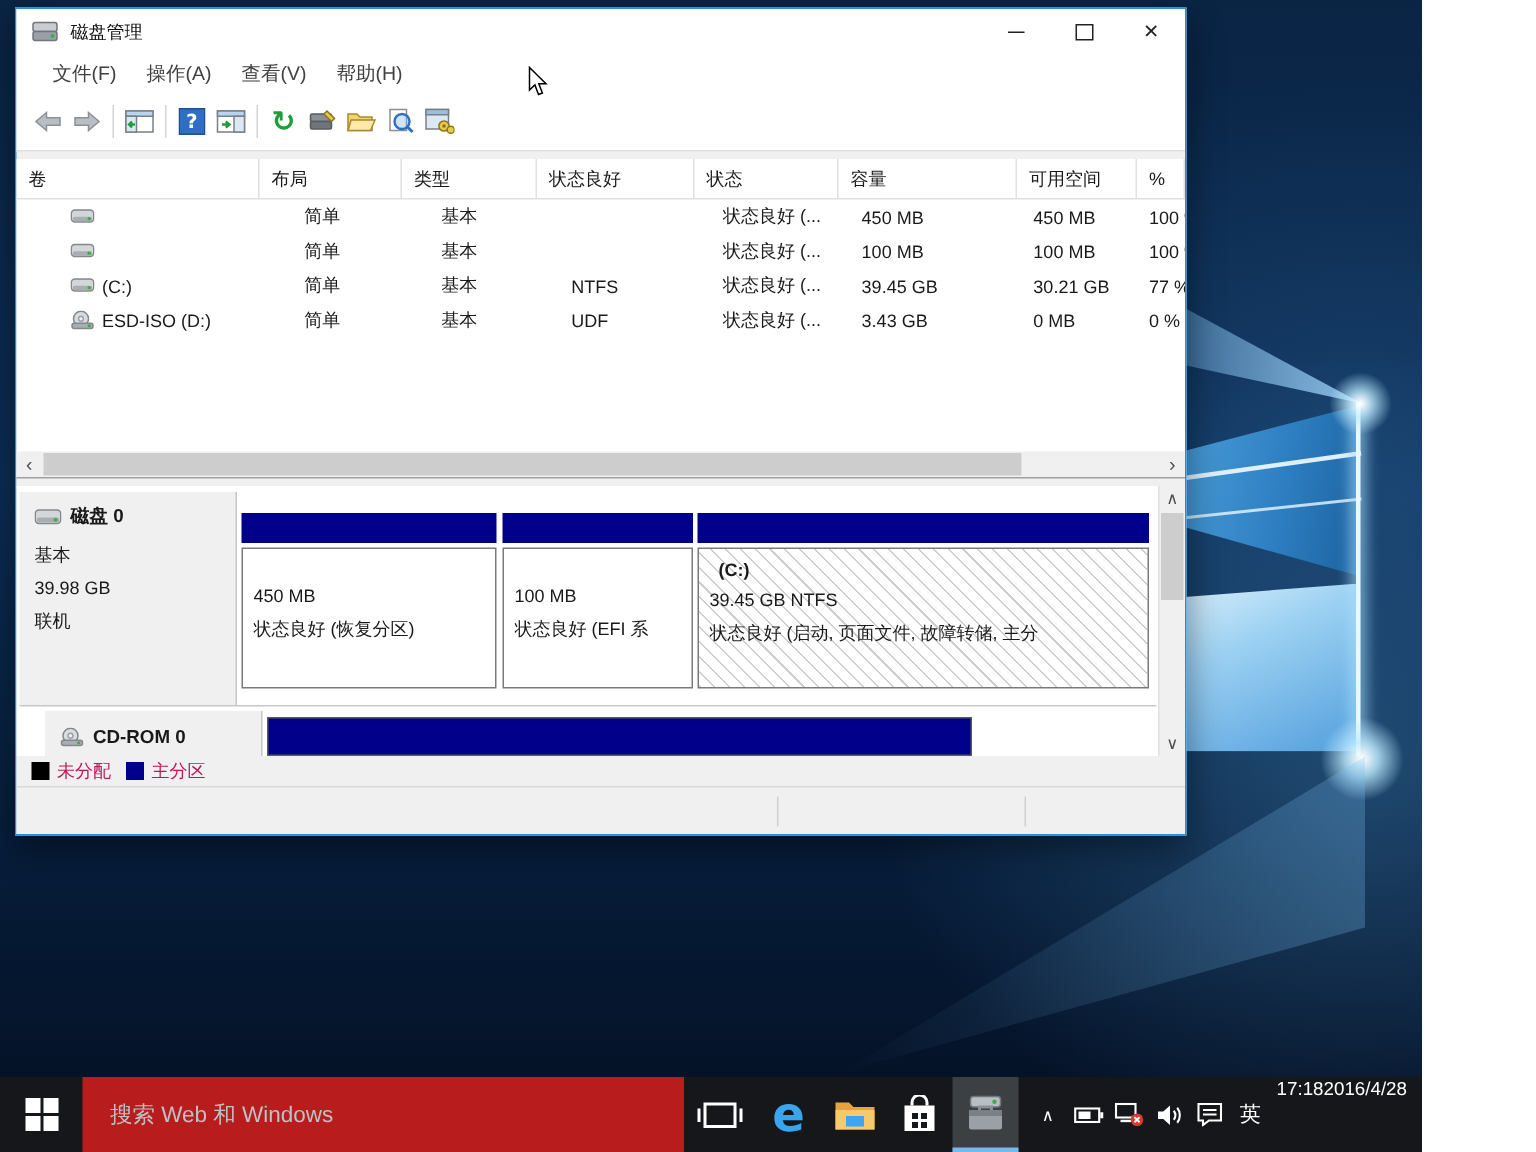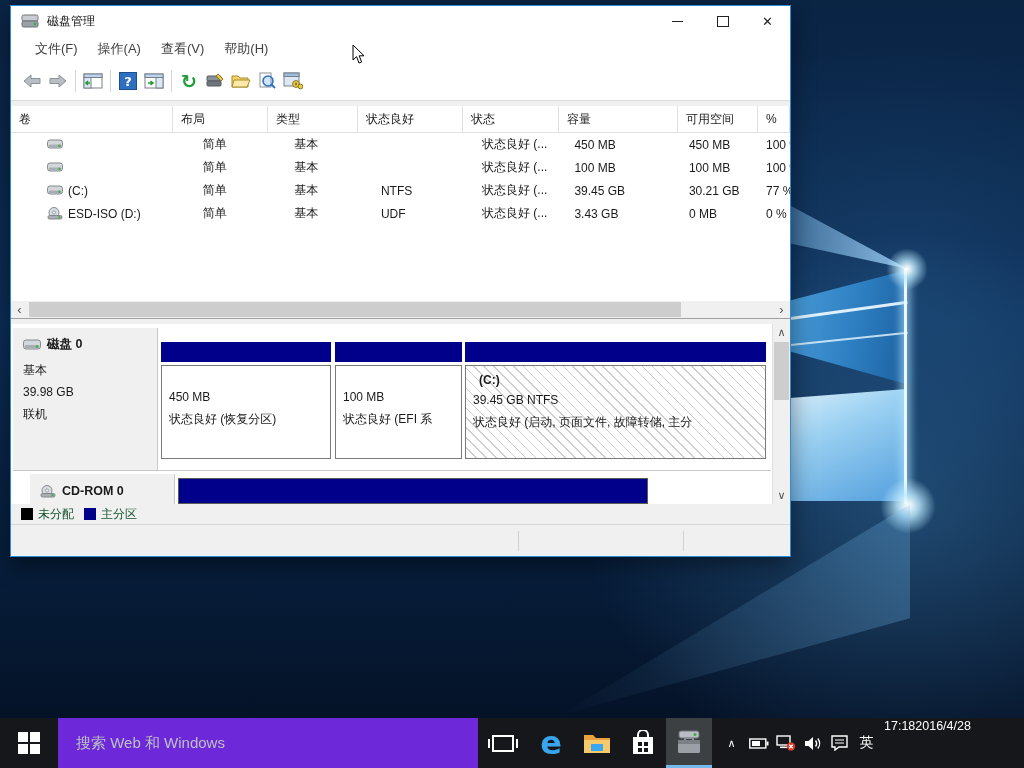--- a/index.html
+++ b/index.html
@@ -1,17 +1,17 @@
 <!DOCTYPE html>
 <html><head>
 <meta charset="utf-8">
 <style>
   html,body{margin:0;padding:0;}
   body{width:1024px;height:768px;overflow:hidden;font-family:"Liberation Sans","DejaVu Sans",sans-serif;}
-  .stage{position:relative;width:1024px;height:768px;overflow:hidden;background:#04132a;}
+  .stage{position:relative;width:948px;height:768px;overflow:hidden;background:#04132a;}
 
   
   .desktop{position:absolute;inset:0;
     background:
       radial-gradient(500px 420px at 905px 505px, rgba(90,170,230,.30), transparent 65%),
       radial-gradient(420px 320px at 905px 268px, rgba(70,140,200,.18), transparent 70%),
       linear-gradient(180deg,#0a2444 0%,#0b2d56 42%,#07203f 68%,#040f22 100%);}
   .wp{position:absolute;}
   .wp-beam-top{left:780px;top:200px;width:128px;height:75px;
     background:linear-gradient(to right, rgba(120,190,240,.35), rgba(160,210,248,.85));
@@ -84,38 +84,38 @@
   .p2{left:322px;width:127px;}
   .p3{left:452px;width:301px;}
   .cd-row{position:absolute;left:19px;right:19px;top:150px;height:40px;}
   .cd-info{position:absolute;left:0;top:0;width:145px;height:100%;background:#f0f0f0;border-right:1px solid #c8c8c8;box-sizing:border-box;padding:10px 0 0 10px;}
   .cd-info .dname{display:flex;align-items:center;gap:6px;font-weight:bold;font-size:12.5px;}
   .cd-bar{position:absolute;left:148px;top:4px;width:468px;height:24px;background:#00008B;border:1px solid #5a5a5a;}
   .vscroll{position:absolute;right:0;top:0;width:17px;height:100%;background:#f0f0f0;border-left:1px solid #e0e0e0;}
   .vs-arrow{position:absolute;left:0;width:17px;height:17px;display:flex;align-items:center;justify-content:center;color:#505050;font-size:11px;}
   .vs-thumb{position:absolute;left:1px;top:18px;width:15px;height:58px;background:#cdcdcd;}
 
-  .legend{position:absolute;left:0;right:0;top:498px;height:20px;background:#f0f0f0;display:flex;align-items:center;padding-left:10px;gap:10px;font-size:12px;color:#14532d;}
+  .legend{position:absolute;left:0;right:0;top:498px;height:20px;background:#f0f0f0;display:flex;align-items:center;padding-left:10px;gap:10px;font-size:12px;color:#be185d;}
   .lg{display:flex;align-items:center;gap:5px;}
   .sq{width:12px;height:12px;display:inline-block;}
   .sq.black{background:#000000;}
   .sq.navy{background:#00008B;}
 
   .statusbar{position:absolute;left:0;right:0;top:518px;bottom:0;background:#f0f0f0;border-top:1px solid #d9d9d9;}
   .sb-sep{position:absolute;top:6px;bottom:5px;width:1px;background:#d0d0d0;}
 
   
   .cursor{position:absolute;left:352px;top:44px;width:14px;height:21px;z-index:50;}
 
   
   .taskbar{position:absolute;left:0;right:0;bottom:0;height:50px;background:#15171a;display:flex;align-items:stretch;z-index:40;}
   .start{width:58px;display:flex;align-items:center;justify-content:center;}
   .winlogo{display:grid;grid-template-columns:10px 10px;grid-template-rows:10px 10px;gap:2px;}
   .winlogo div{background:#ffffff;}
-  .searchbox{width:402px;background:#6d28d9;display:flex;align-items:center;padding-left:18px;color:#bdc1c6;font-size:15px;}
+  .searchbox{width:402px;background:#b91c1c;display:flex;align-items:center;padding-left:18px;color:#bdc1c6;font-size:15px;}
   .tv{width:50px;display:flex;align-items:center;justify-content:center;}
   .tv-icon{width:18px;height:13px;border:2px solid #ffffff;position:relative;}
   .tv-icon:before{content:"";position:absolute;left:-6px;top:2px;width:2px;height:9px;background:#fff;}
   .tv-icon:after{content:"";position:absolute;right:-6px;top:2px;width:2px;height:9px;background:#fff;}
   .tb-app{width:46px;display:flex;align-items:center;justify-content:center;}
   .tb-app.active{background:#3c4043;border-bottom:3px solid #76b9ed;box-sizing:border-box;}
   .edge-e{color:#38a6ee;font-size:32px;font-weight:bold;line-height:1;font-family:"DejaVu Sans",sans-serif;}
   .tray{display:flex;align-items:center;margin-left:6px;gap:0;}
   .tray-item{width:27px;display:flex;align-items:center;justify-content:center;color:#ffffff;height:50px;}
   .chev{font-size:11px;color:#fff;}

